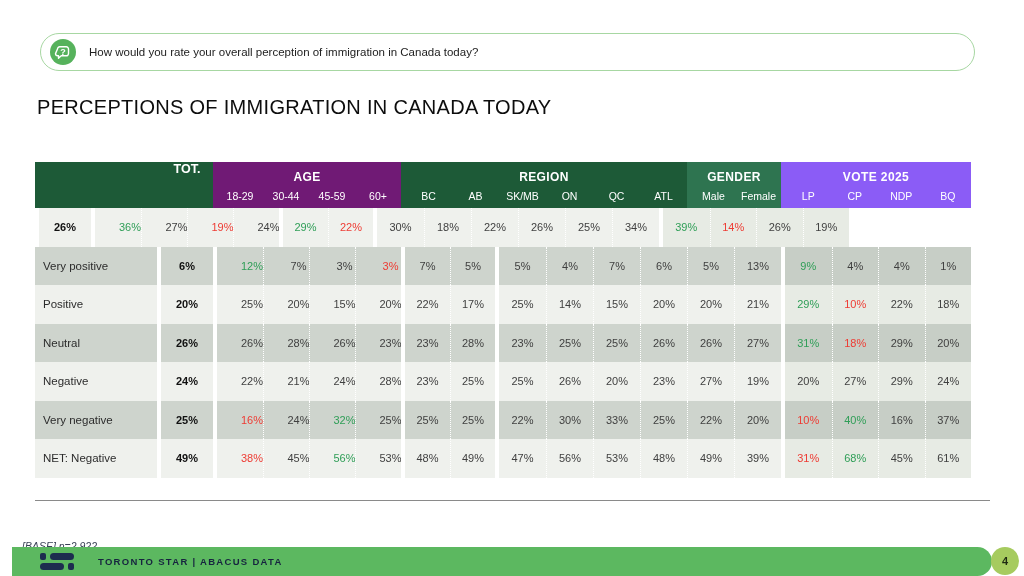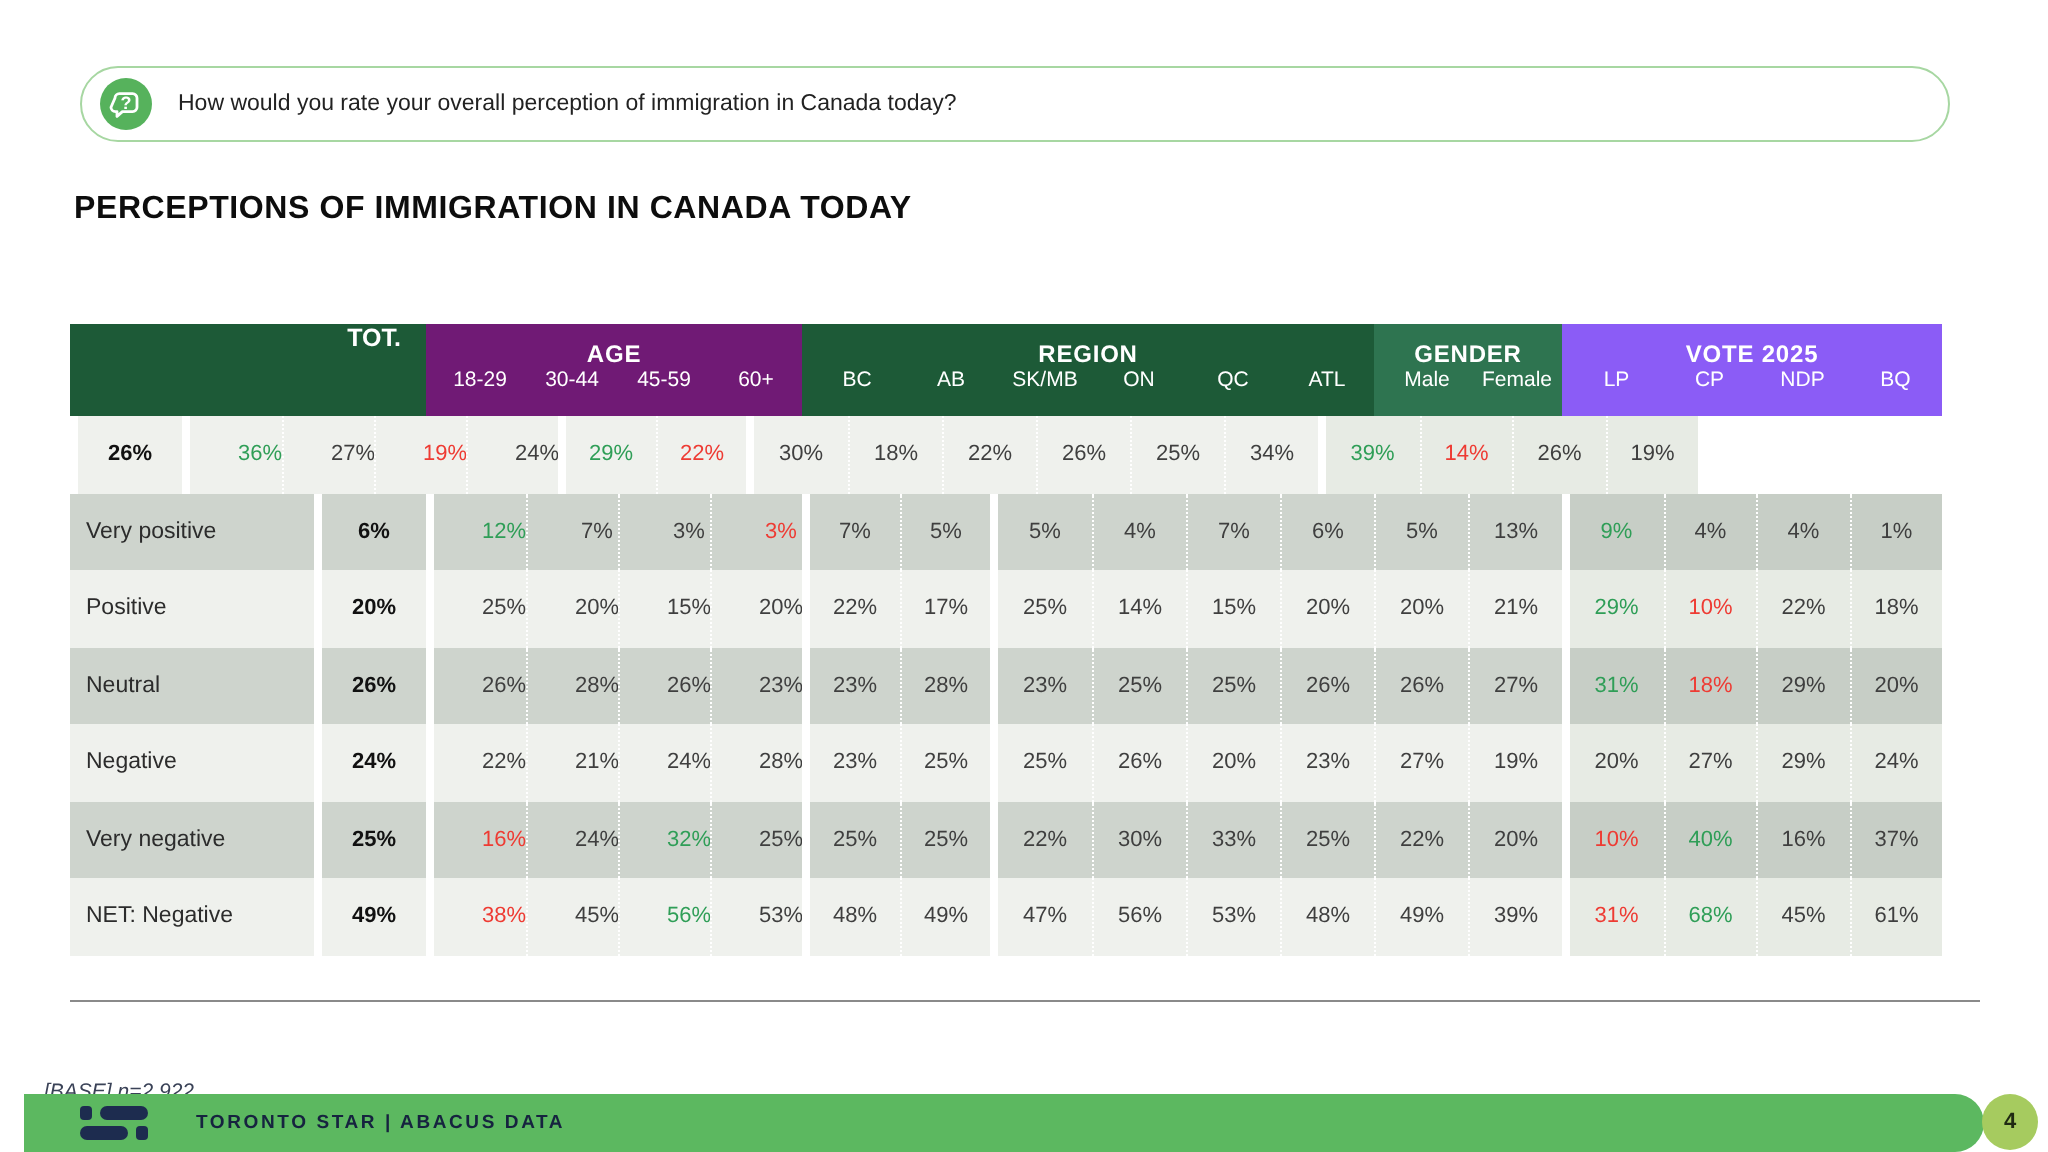--- a/index.html
+++ b/index.html
@@ -19,38 +19,38 @@
     border: 1.5px solid #a7d7a2;
     border-radius: 20px;
     display: flex; align-items: center;
     padding-left: 9px;
   }
   .pill-text { margin-left: 13px; font-size: 11.5px; color: #222; }
 
   
   .title {
     position: absolute; left: 37px; top: 96px;
-    font-size: 16px; font-weight: bold; letter-spacing: 0.3px;
+    font-size: 20px; font-weight: normal; letter-spacing: 0.3px;
     color: #0d0d0d;
   }
 
   
   .table { position: absolute; left: 35px; top: 162px; width: 936px; }
 
   .thead { display: flex; height: 46px; color: #fff; }
   .zone { display: flex; flex-direction: column; }
   .zone-left { width: 178px; background: #1d5a37; flex-direction: row; align-items: flex-start; justify-content: flex-end; }
   .zone-left .tot { width: 52px; text-align: center; font-weight: bold; font-size: 12.5px; }
   .zone-age    { width: 188px; background: #701a75; }
   .zone-gender { width: 94px;  background: #2e7450; }
   .zone-region { width: 286px; background: #1d5a37; }
   .zone-vote   { width: 190px; background: #8b5cf6; }
   .g-label { height: 22px; display: flex; align-items: flex-end; justify-content: center;
              font-weight: bold; font-size: 12px; letter-spacing: 0.4px; }
-  .g-cols  { height: 24px; display: flex; align-items: flex-start; padding-left: 4px; }
+  .g-cols  { height: 24px; display: flex; align-items: center; padding-left: 4px; }
   .g-cols span { flex: 1; text-align: center; font-size: 10.5px; }
 
   .trow { display: flex; height: 38.5px; }
   .cell { display: flex; align-items: center; justify-content: center;
           font-size: 11px; color: #3f3f3f; }
   .c-label { width: 122px; justify-content: flex-start; padding-left: 8px;
              font-size: 11.5px; color: #2c2c2c; }
   .gap   { width: 4px; background: #fff; }
   .c-tot { width: 52px; font-weight: bold; color: #111; }
   .c-age { width: 46px; padding-left: 24px; }

